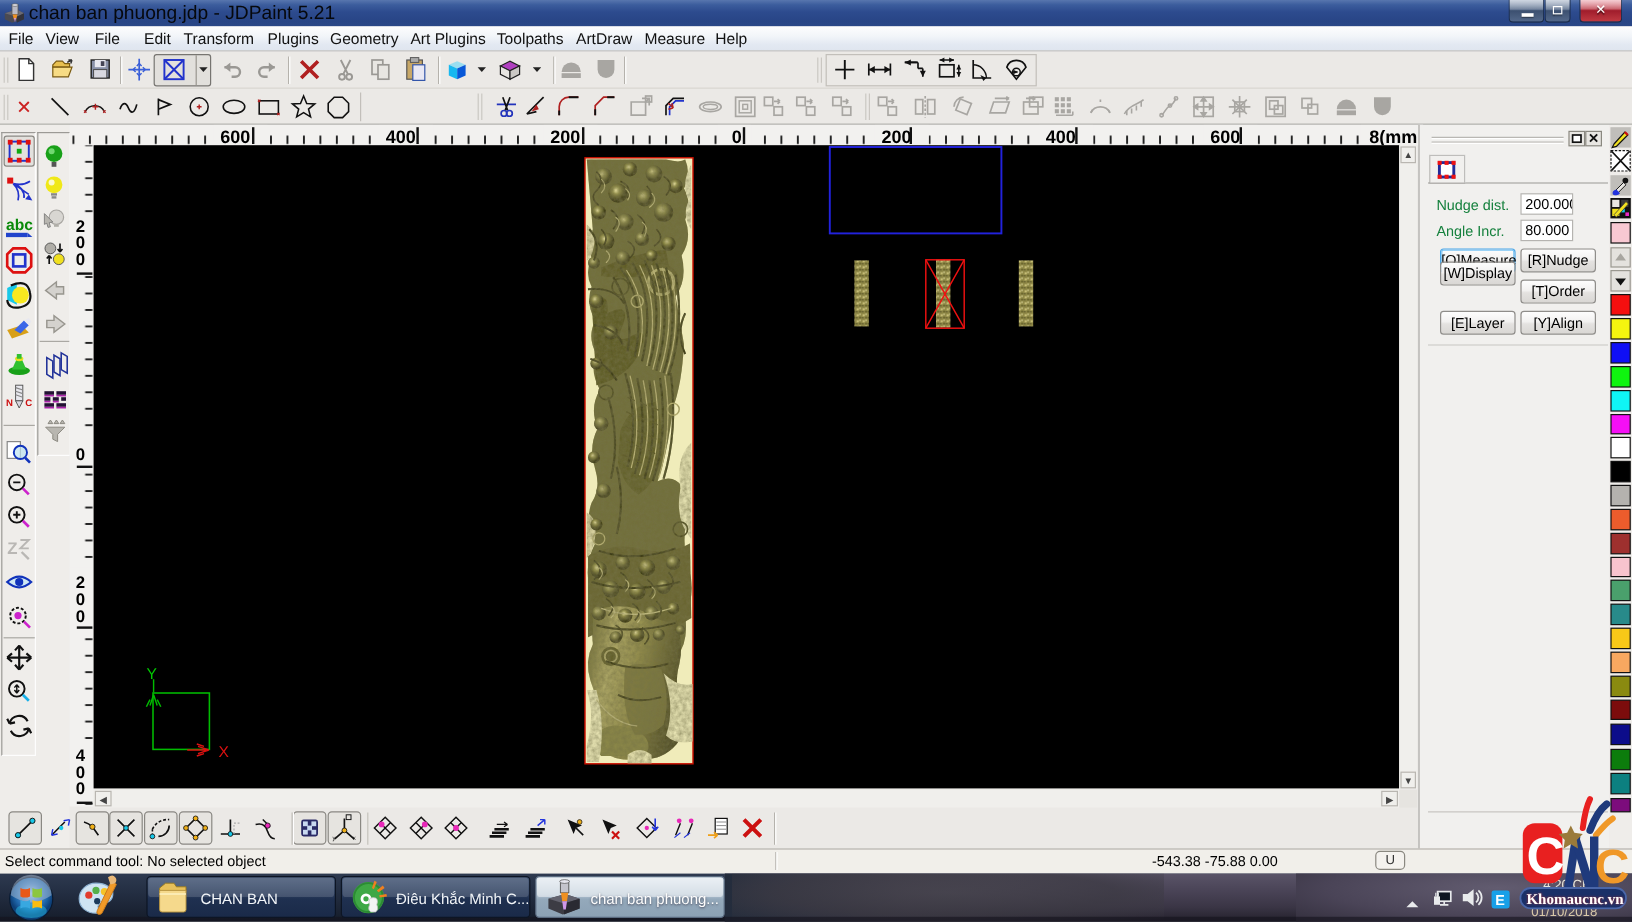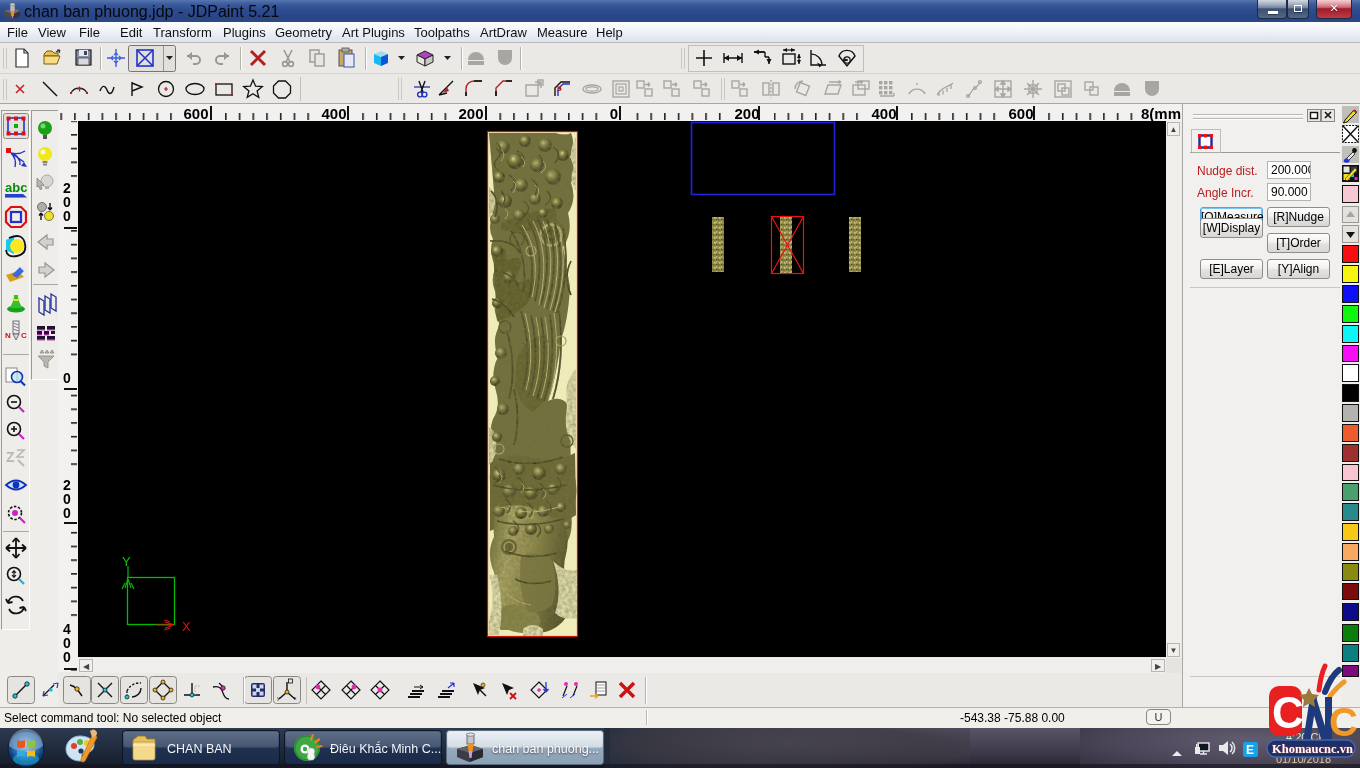--- a/index.html
+++ b/index.html
@@ -33,21 +33,21 @@
 #canvas { left:78px; top:121px; width:1088px; height:536px; background:#000; }
 
 #hscroll { left:78px; top:658px; width:1088px; height:15px; background:#f0efec; }
 #vscroll { left:1166px; top:121px; width:15px; height:537px; background:#f0efec; }
 #scorner { left:1166px; top:658px; width:15px; height:15px; background:#e6e4e0; }
 .sbtn { position:absolute; background:#f0efec; border:1px solid #b9b6b1; color:#444; font-size:8px; text-align:center; }
 
 #panel { left:1182px; top:104px; width:159px; height:623px; background:#f1f0ee; border-left:1px solid #aaa8a4; }
 .pbtn { position:absolute; width:63px; height:20px; background:linear-gradient(180deg,#fdfdfd 0%,#f2f1f0 45%,#e4e2e0 55%,#d9d7d4 100%);
   border:1px solid #8f8d8a; border-radius:3px; font-size:12px; color:#000; text-align:center; line-height:18px; }
-.ptext { position:absolute; font-size:12px; color:#b91c1c; }
+.ptext { position:absolute; font-size:12px; color:#15803d; }
 .pbox { position:absolute; width:44px; height:18px; background:#fff; border:1px solid #b5b3b0; font-size:12px; color:#000; line-height:16px; padding-left:3px; overflow:hidden; }
 
 #cstrip { left:1341px; top:104px; width:19px; height:623px; background:#efedea; }
 
 #statusbar { left:0; top:707px; width:1360px; height:21px; background:#f1efea; border-top:1px solid #b5b2ac; font-size:12px; color:#000; }
 
 #taskbar { left:0; top:728px; width:1360px; height:40px; background:linear-gradient(180deg,#2e3a50 0%,#232e42 40%,#1c2536 70%,#151c2a 100%); }
 </style>
 </head>
 <body>
@@ -928,21 +928,21 @@
           <rect x="5.8" y="0" width="3.4" height="3.4"></rect>
           <rect x="5.8" y="11.6" width="3.4" height="3.4"></rect>
         </g>
     </g>
     <path d="M8,183.5 h150" stroke="#c8c6c2"></path>
     <path d="M8,572.5 h150" stroke="#c8c6c2"></path>
   </svg>
   <div class="ptext" style="left:1197px;top:164px">Nudge dist.</div>
   <div class="pbox" style="left:1267px;top:161px">200.000</div>
   <div class="ptext" style="left:1197px;top:186px">Angle Incr.</div>
-  <div class="pbox" style="left:1267px;top:183px">90.000</div>
+  <div class="pbox" style="left:1267px;top:183px">80.000</div>
   <div class="pbtn" style="left:1200px;top:207px;border-color:#4aa6e8;box-shadow:0 0 0 1px #7ac4f4 inset">[Q]Measure</div>
   <div class="pbtn" style="left:1267px;top:207px">[R]Nudge</div>
   <div class="pbtn" style="left:1200px;top:218px">[W]Display</div>
   <div class="pbtn" style="left:1267px;top:233px">[T]Order</div>
   <div class="pbtn" style="left:1200px;top:259px">[E]Layer</div>
   <div class="pbtn" style="left:1267px;top:259px">[Y]Align</div>
   <div id="cstrip" class="abs"></div>
   <svg class="abs" style="left:1341px;top:104px" width="19" height="624">
     <rect x="1" y="2" width="17" height="17" fill="#c0beba"></rect>
     <g transform="translate(1,2)">

